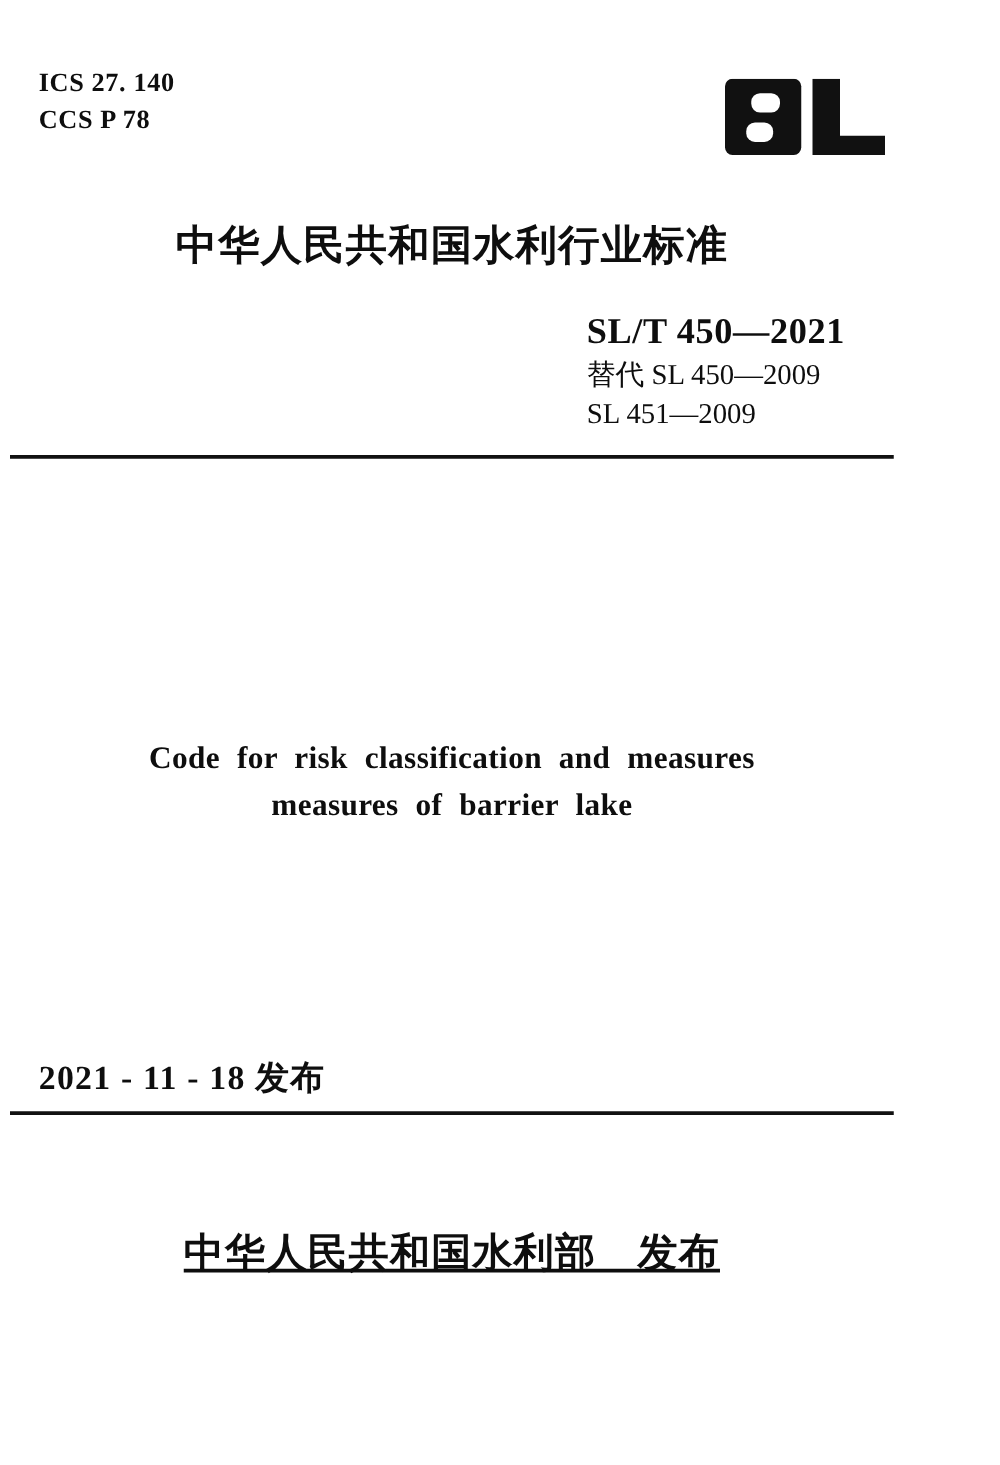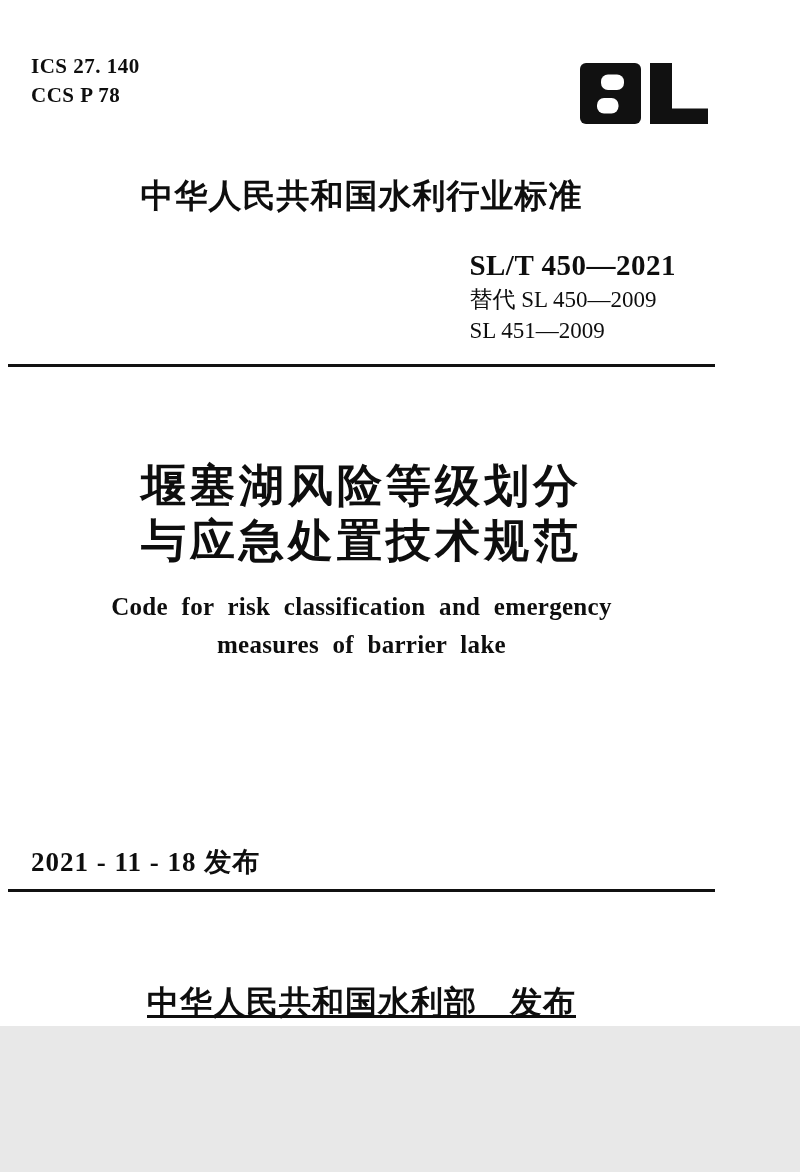--- a/index.html
+++ b/index.html
@@ -3,21 +3,21 @@
 <meta charset="utf-8">
 <style>
   html, body {
     margin: 0;
     padding: 0;
     background: #e8e8e8;
   }
   .page {
     position: relative;
     width: 800px;
-    height: 1026px;
+    height: 1172px;
     margin: 0 auto;
     background: #ffffff;
     color: #0e0e0e;
     overflow: hidden;
     font-family: "Liberation Serif", serif;
   }
   .content-band {
     position: absolute;
     left: 8px;
     width: 707px;
@@ -147,27 +147,23 @@
   <div class="content-band header-standard-name">中华人民共和国水利行业标准</div>
 
   <div class="standard-number-block">
     <div class="standard-number">SL/T 450—2021</div>
     <div class="replaced-standard">替代 SL 450—2009</div>
     <div class="replaced-standard">SL 451—2009</div>
   </div>
 
   <div class="rule rule-top"></div>
 
-  <div class="content-band title-cn">
-    <div>堰塞湖风险等级划分</div>
-    <div>与应急处置技术规范</div>
-  </div>
 
   <div class="content-band title-en">
-    <div>Code for risk classification and emergency</div>
+    <div>Code for risk classification and measures</div>
     <div>measures of barrier lake</div>
   </div>
 
   <div class="date-issued">
     <span class="date-text">2021 - 11 - 18 发布</span>
   </div>
 
 
   <div class="rule rule-bottom"></div>
 

